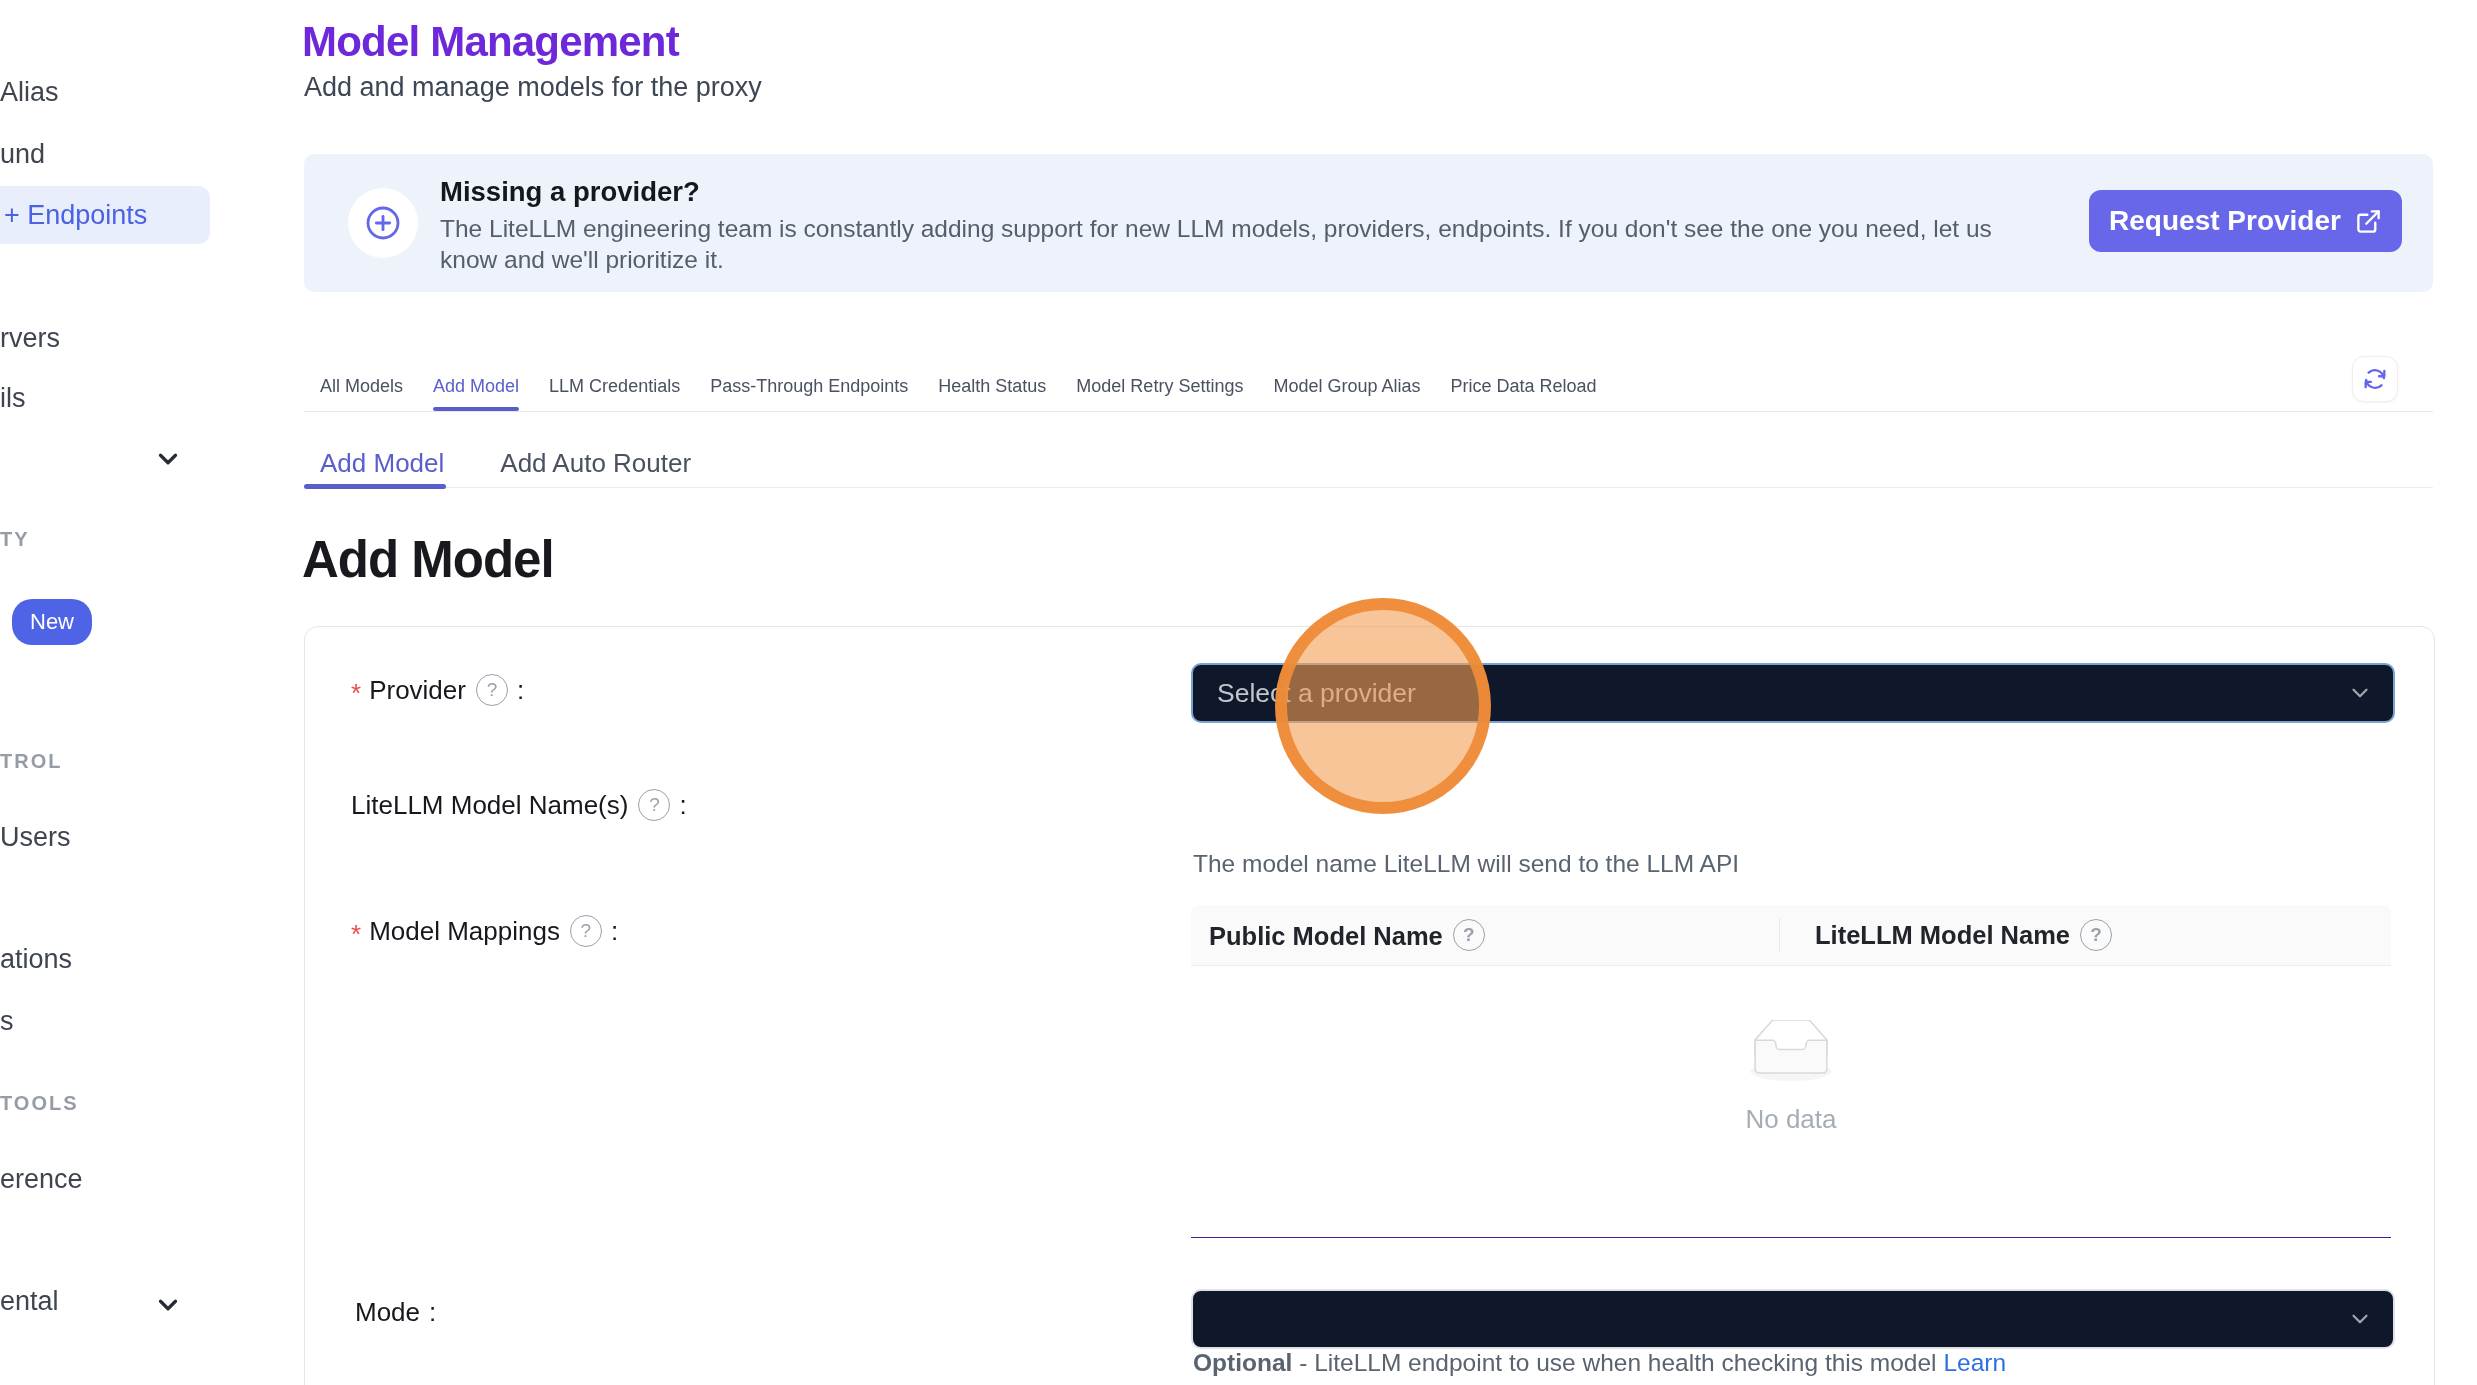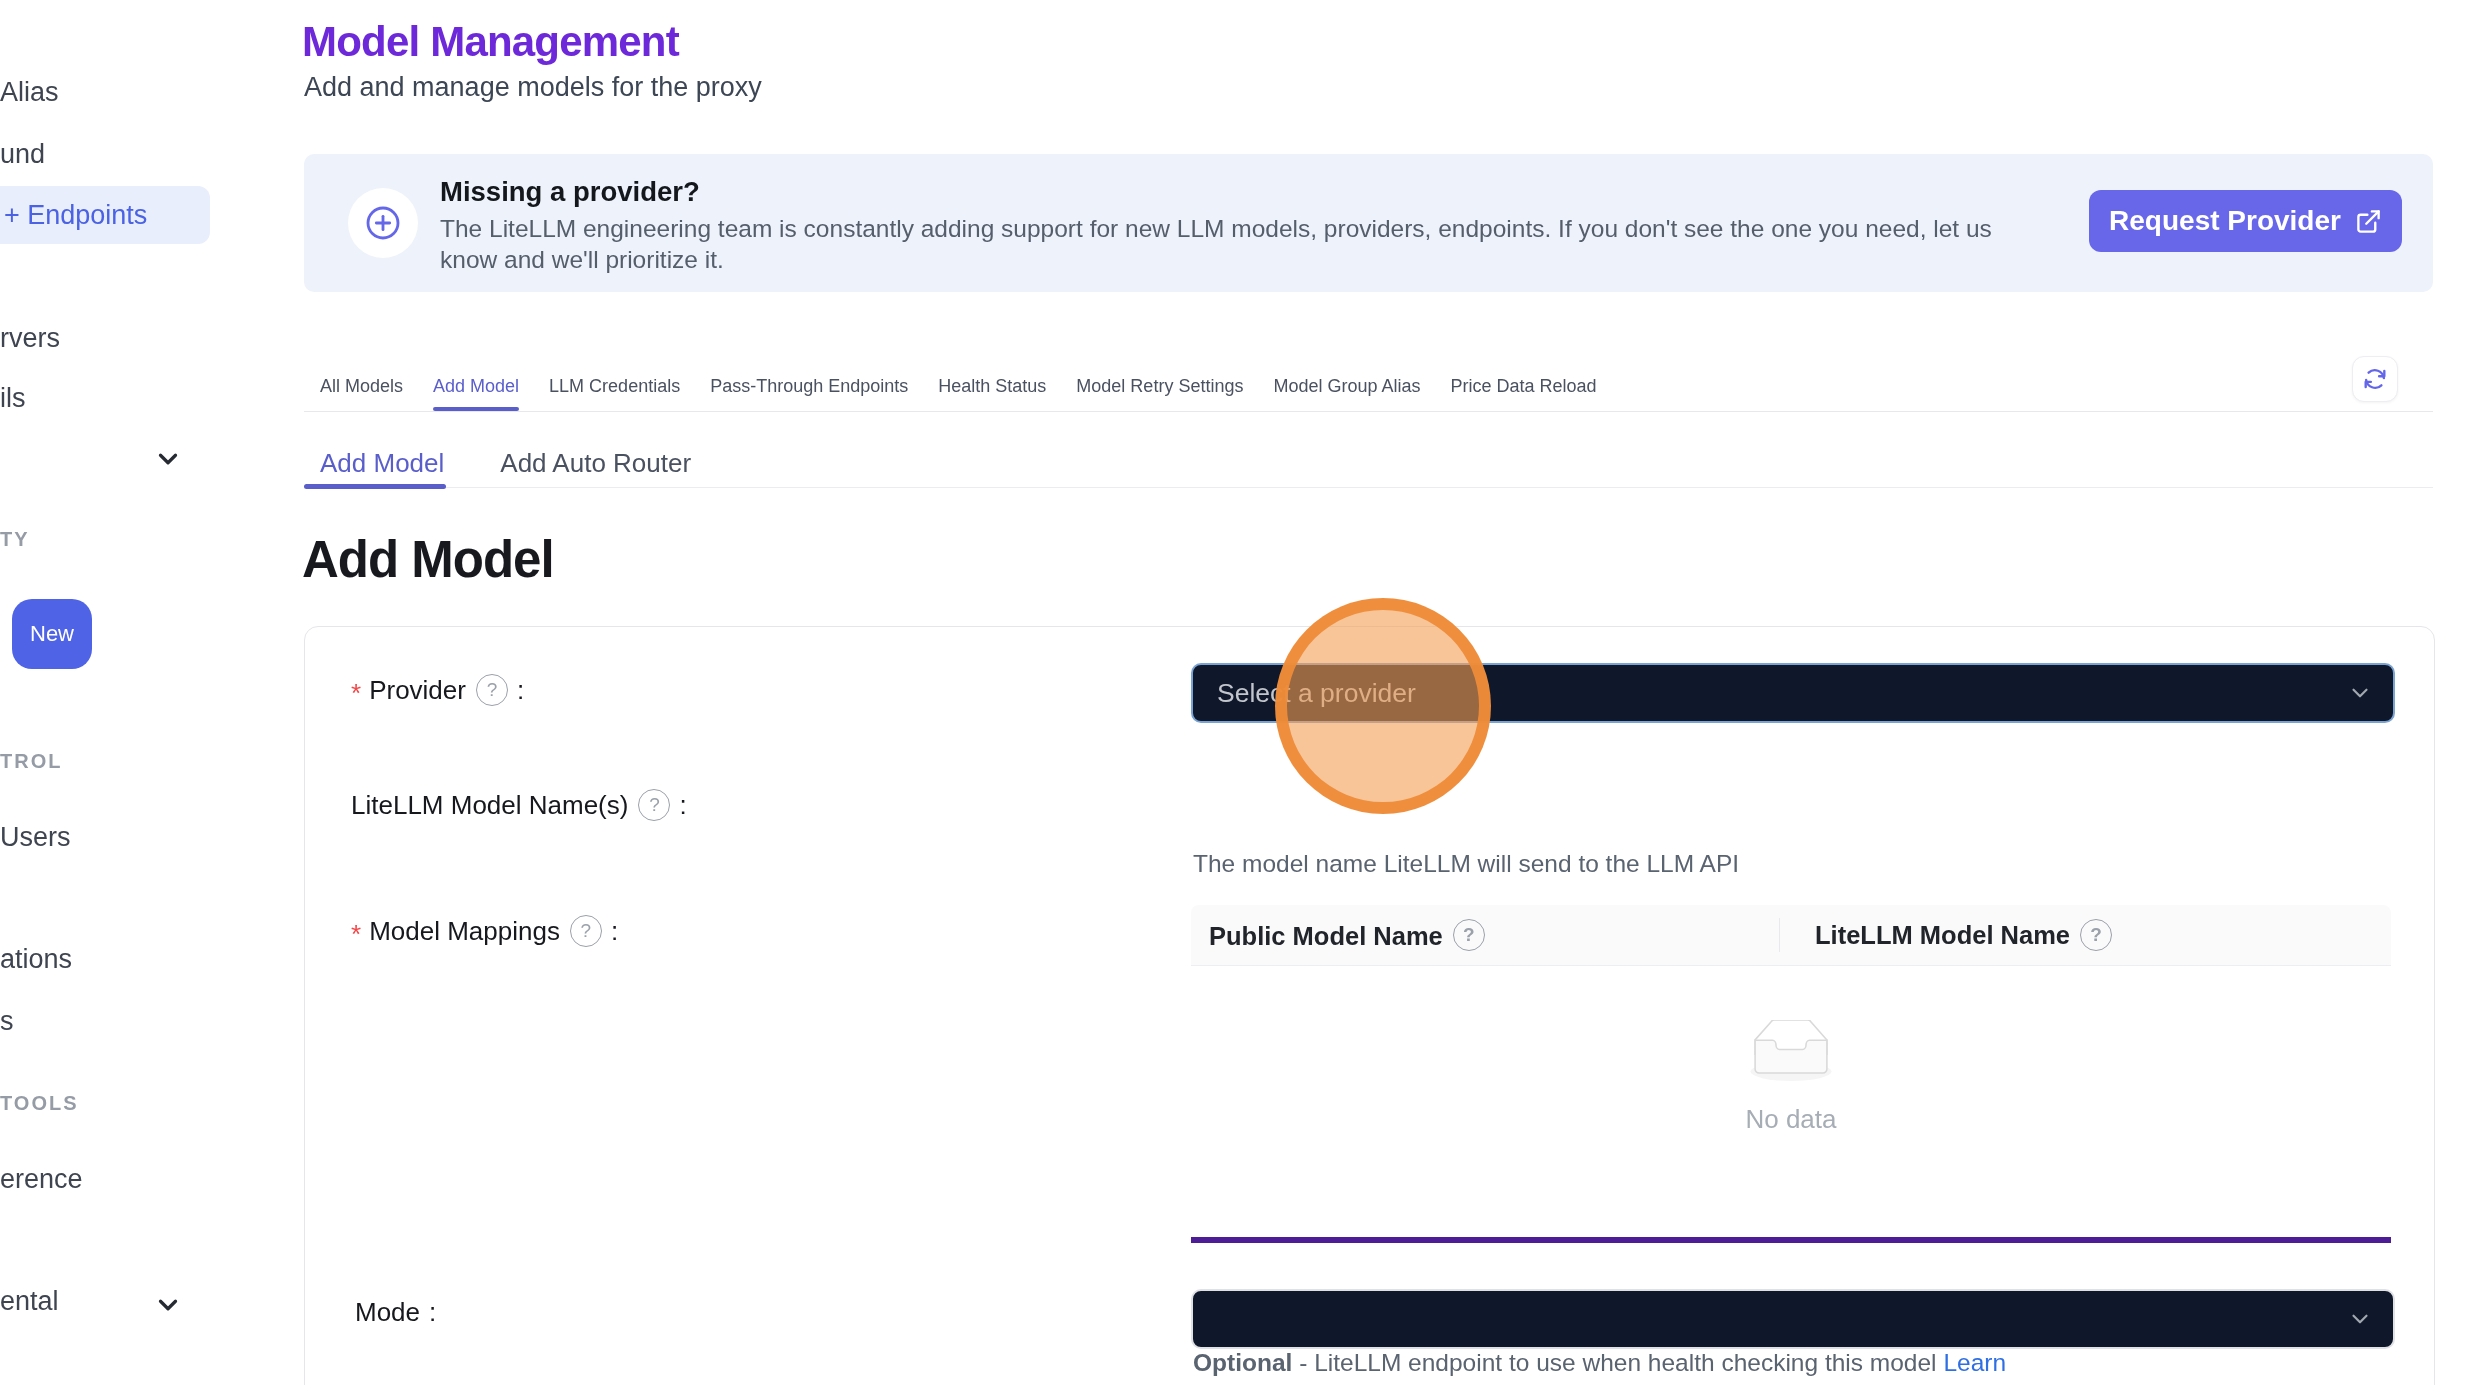--- a/index.html
+++ b/index.html
@@ -9,21 +9,21 @@
     -webkit-font-smoothing:antialiased;
   }
   .abs{position:absolute;}
   #page{position:relative;width:2477px;height:1385px;background:#fff;}
 
   
   .side-item{position:absolute;left:0;font-size:27px;color:#3f4550;white-space:nowrap;cursor:pointer;}
   .side-sec{position:absolute;left:0;font-size:20px;font-weight:700;color:#959ca6;letter-spacing:2px;white-space:nowrap;}
   .side-pill{position:absolute;left:-36px;top:186px;width:246px;height:58px;background:#e9eefc;border-radius:12px;cursor:pointer;}
   .side-pill span{position:absolute;left:40px;top:14px;font-size:27px;color:#4a62e3;}
-  .new-badge{position:absolute;left:12px;top:599px;height:38px;line-height:38px;padding:16px 18px;
+  .new-badge{position:absolute;left:12px;top:599px;height:38px;line-height:38px;padding:4px 18px;
     background:#4e63e6;color:#fff;font-size:22px;border-radius:20px;}
   .chev-row{position:absolute;left:0;width:210px;height:52px;cursor:pointer;}
 
   
   .pg-title{position:absolute;left:302px;top:18px;font-size:42px;font-weight:700;color:#6d28d9;letter-spacing:-0.8px;}
   .pg-sub{position:absolute;left:304px;top:72px;font-size:27px;color:#3d4654;}
 
   
   .banner{position:absolute;left:304px;top:154px;width:2129px;height:138px;background:#edf2fb;border-radius:10px;}
   .banner-ico{position:absolute;left:44px;top:34px;width:70px;height:70px;border-radius:50%;background:#fff;
@@ -72,21 +72,21 @@
   .helper b{font-weight:700;}
   .learn{color:#2f6fe4;cursor:pointer;}
 
   .mtable{position:absolute;left:886px;top:278px;width:1200px;}
   .mt-head{position:relative;height:60px;background:#fafafa;border-bottom:1px solid #edeef2;
     border-radius:8px 8px 0 0;display:flex;align-items:center;}
   .mt-col{display:flex;align-items:center;font-size:25.5px;font-weight:700;color:#21252b;}
   .mt-col1{width:588px;padding-left:18px;align-items:flex-end;}
   .mt-col2{padding-left:18px;}
   .mt-div{position:absolute;left:588px;top:13px;width:1px;height:34px;background:#e7e9ed;}
-  .mt-body{position:relative;height:271px;border-bottom:6px solid #4c1d95;}
+  .mt-body{position:relative;height:271px;border-bottom:1px solid #4c1d95;}
   .empty-wrap{position:absolute;left:0;right:0;top:54px;text-align:center;}
   .nodata{margin-top:16px;font-size:26px;color:#a6adb5;}
 
   .click-ring{position:absolute;left:1275px;top:598px;width:192px;height:192px;border-radius:50%;
     border:12px solid rgba(239,140,57,0.95);background:rgba(243,158,85,0.6);z-index:5;pointer-events:none;}
 </style>
 </head>
 <body>
 
 <div id="page">

